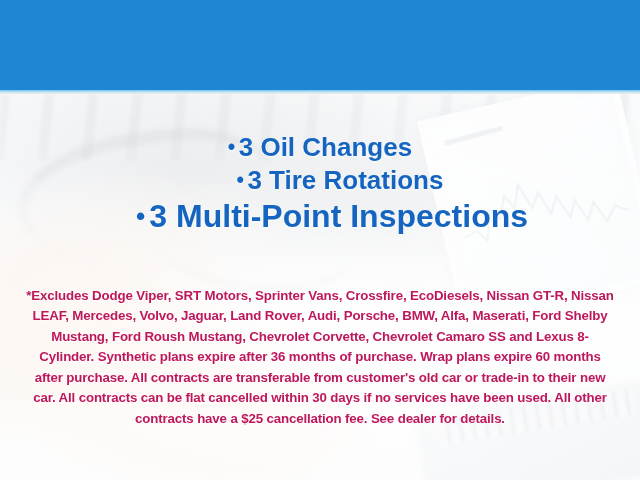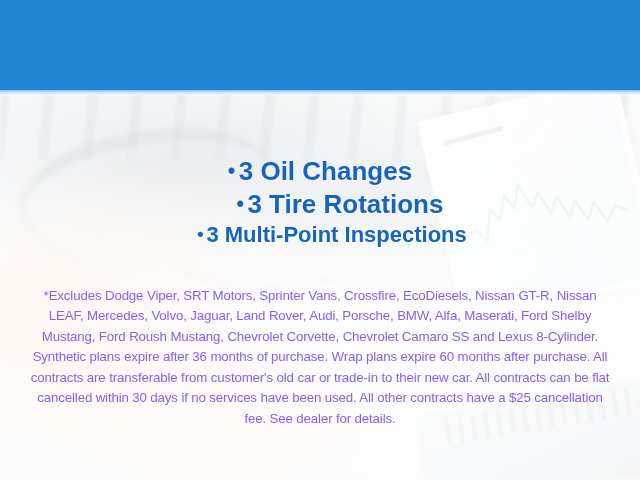--- a/index.html
+++ b/index.html
@@ -232,49 +232,48 @@
   }
 
   
   .benefits {
     position: absolute;
     left: 0;
     top: 133px;
     width: 640px;
     z-index: 4;
     text-align: center;
-    margin-top: 24px;
   }
   .benefit-line {
     color: #1565c0;
     font-weight: bold;
     line-height: 1.12;
     white-space: nowrap;
     text-shadow: 0 1px 2px rgba(255,255,255,0.82);
   }
   .benefit-line .dot {
     font-size: 0.82em;
     position: relative;
     top: -0.10em;
     margin-right: 0.16em;
   }
   .benefit-line.b1 { font-size: 26px; }
   .benefit-line.b2 { font-size: 26px; margin-top: 4px; padding-left: 40px; }
-  .benefit-line.b3 { font-size: 22px; margin-top: 4px; padding-left: 24px; }
+  .benefit-line.b3 { font-size: 32px; margin-top: 4px; padding-left: 24px; }
 
   
   .disclaimer {
     position: absolute;
     left: 26px;
     top: 286px;
     width: 588px;
     z-index: 4;
-    color: #8b5cf6;
+    color: #be185d;
     font-size: 13.3px;
-    font-weight: normal;
+    font-weight: bold;
     line-height: 1.54;
     text-align: center;
     letter-spacing: -0.15px;
     text-shadow: 0 1px 2px rgba(255,255,255,0.78);
   }
 </style>
 </head>
 <body>
 
 <div id="ad-root">

